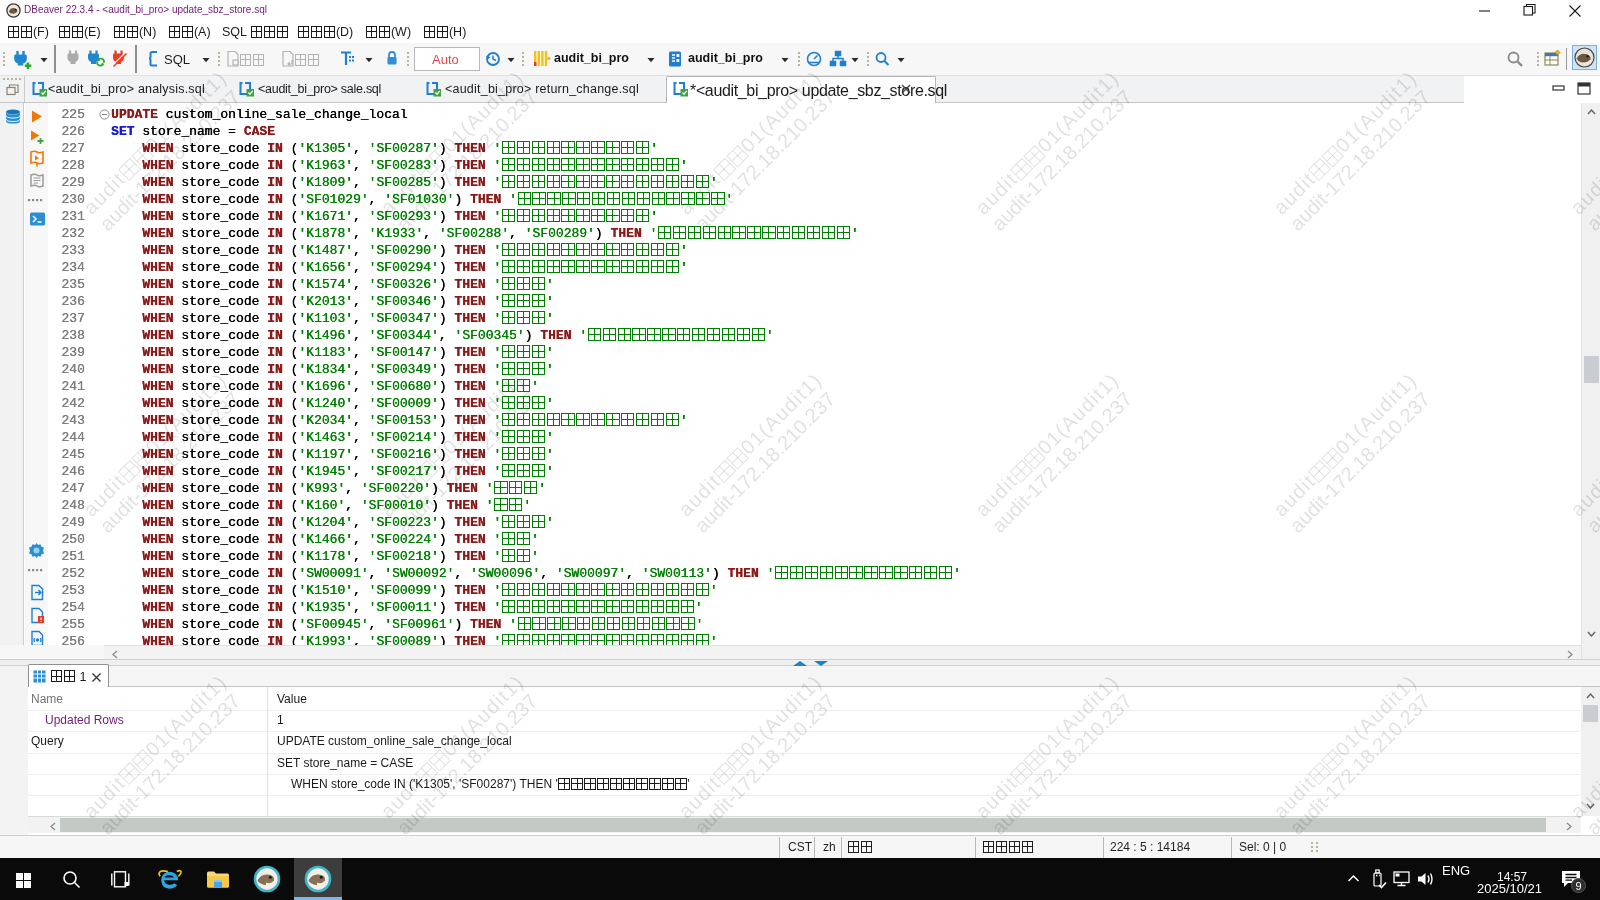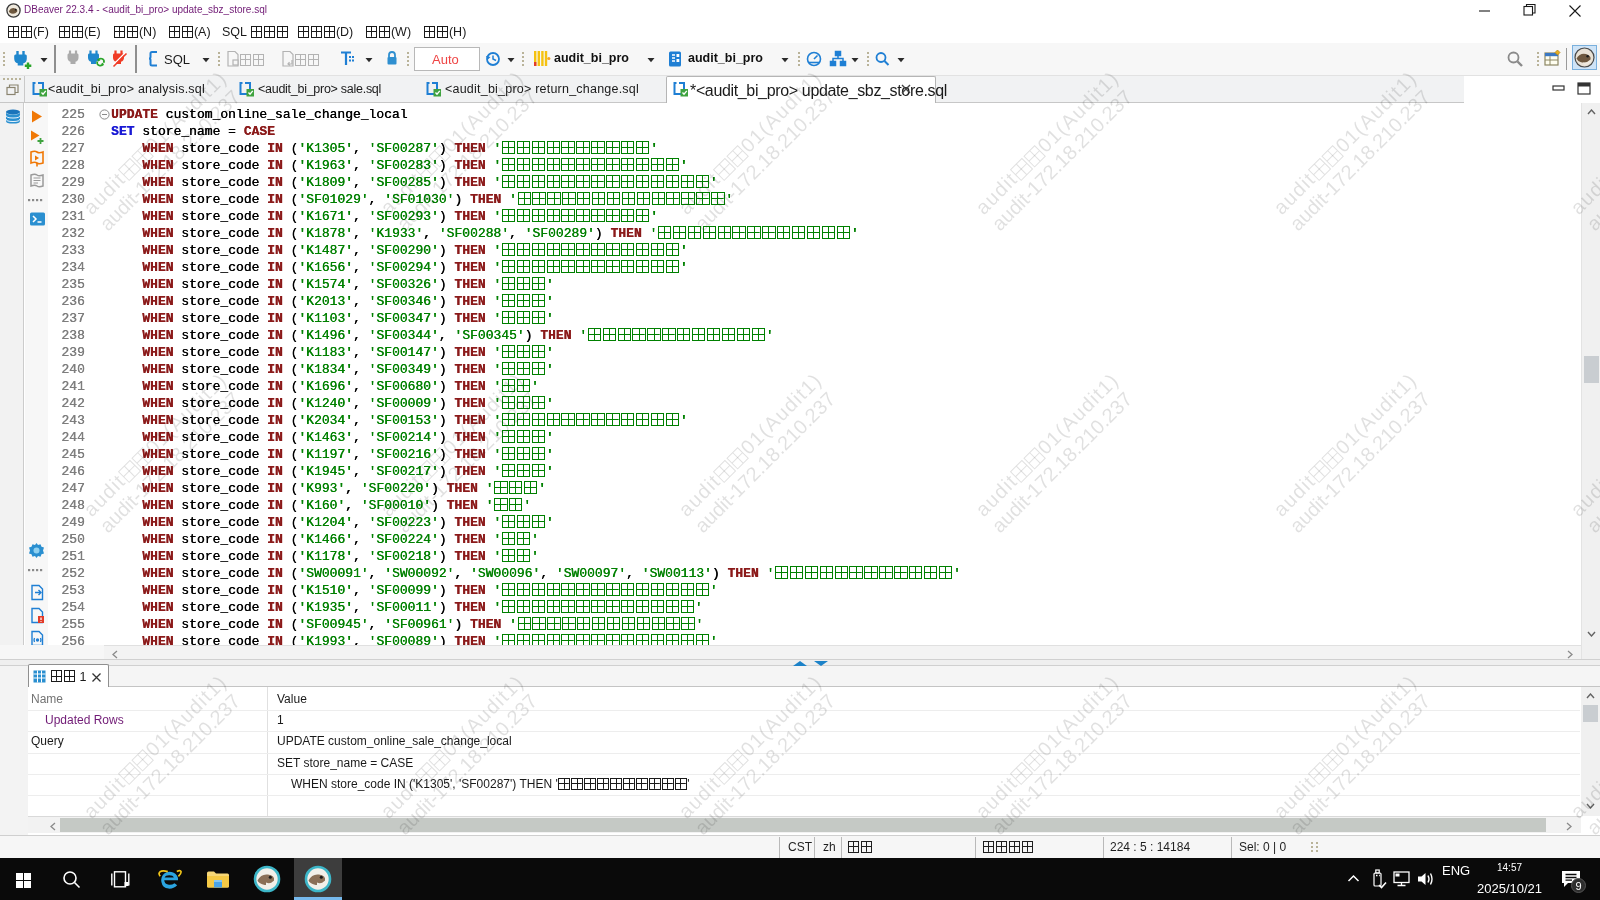--- a/index.html
+++ b/index.html
@@ -570,21 +570,21 @@
 <svg class="ab" style="left:1392px;top:12px" width="19" height="18" viewBox="0 0 19 18" fill="none" stroke="#fff" stroke-width="1.3">
       <rect x="2" y="2" width="15" height="10.5"></rect>
       <path d="M9.5 12.5 V15.5 M5.5 15.5 H13.5"></path>
       <rect x="3.5" y="3.5" width="4" height="3" fill="#fff" stroke="none"></rect>
     </svg>
 <svg class="ab" style="left:1416px;top:12px" width="19" height="18" viewBox="0 0 19 18">
       <path d="M2 6.5 H5.5 L9.5 3 V15 L5.5 11.5 H2Z" fill="#fff"></path>
       <path d="M12 5.5 Q14 9 12 12.5 M14.5 3.5 Q17.5 9 14.5 14.5" stroke="#fff" stroke-width="1.4" fill="none"></path>
     </svg>
 <span class="ab" style="left:1442px;top:5px;font-size:13px">ENG</span>
-<span class="ab" style="left:1497px;top:4px;font-size:10px">14:57</span>
+<span class="ab" style="left:1497px;top:12px;font-size:12px">14:57</span>
 <span class="ab" style="left:1477px;top:23px;font-size:13px">2025/10/21</span>
 <svg class="ab" style="left:1560px;top:10px" width="26" height="26" viewBox="0 0 26 26">
       <path d="M2 3 H20 V15 H8 L4 19 V15 H2Z" fill="#fff"></path>
       <path d="M5.5 6.5 H16.5 M5.5 9.5 H16.5 M5.5 12.2 H12" stroke="#0a0a0a" stroke-width="1.3"></path>
       <circle cx="18.5" cy="17.5" r="7" fill="#2e2e2e" stroke="#555" stroke-width="1"></circle>
       <text x="18.5" y="21.5" text-anchor="middle" font-size="11" fill="#fff" font-family="Liberation Sans">9</text>
     </svg>
 </div>
 <div class="wm" style="left:90.5px;top:198px">
     <div class="l1">audit<i class="w"></i><i class="w"></i>01(Audit1)</div>

